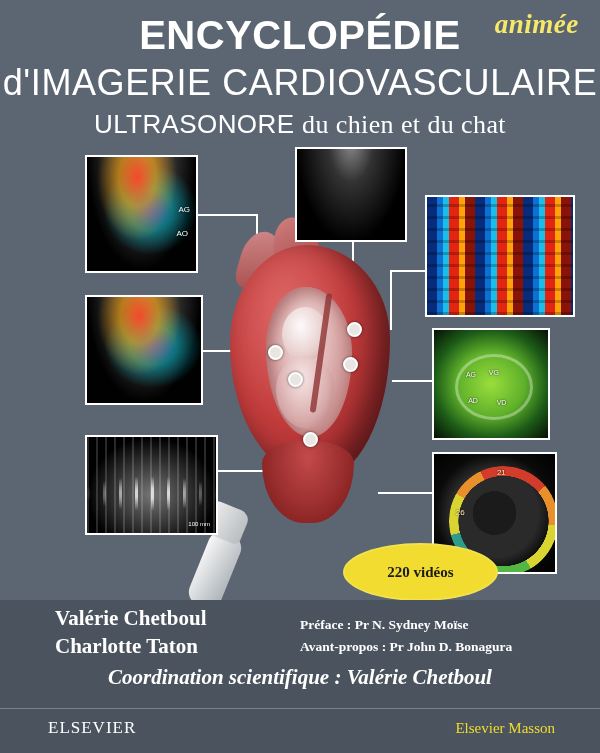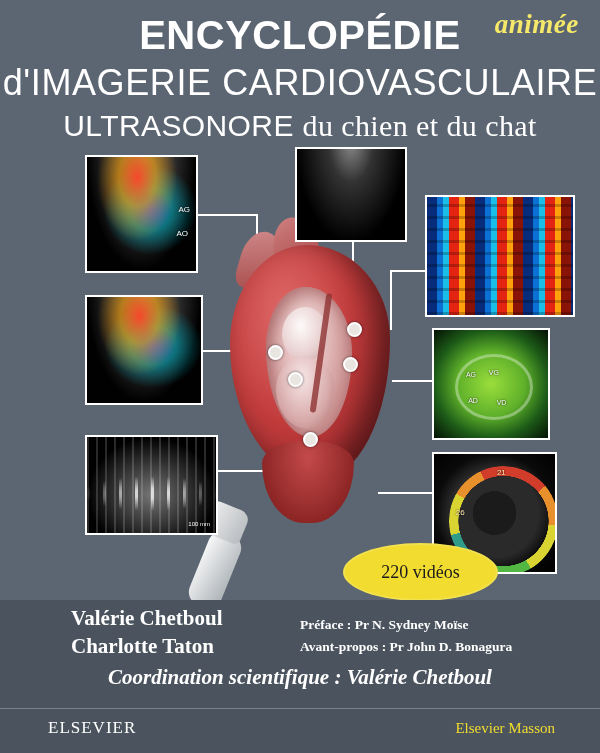--- a/index.html
+++ b/index.html
@@ -48,21 +48,21 @@
   }
   .title-line2 {
     font-family: "Liberation Sans", sans-serif;
     font-size: 36px;
     letter-spacing: 0.6px;
     margin-top: 6px;
     white-space: nowrap;
   }
   .title-line3 {
     font-family: "Liberation Sans", sans-serif;
-    font-size: 30px;
+    font-size: 26px;
     letter-spacing: 0.4px;
     margin-top: 5px;
     white-space: nowrap;
   }
   .title-line3 .serif-part {
     font-family: "Liberation Serif", serif;
   }
 
   
   .art {
@@ -340,22 +340,22 @@
     height: 58px;
     border-radius: 50%;
     background: #f1dc2f;
     box-shadow: 0 0 0 2px rgba(255,255,255,0.15) inset;
     display: flex;
     flex-direction: column;
     align-items: center;
     justify-content: center;
     color: #1c1c1c;
     font-family: "Liberation Serif", serif;
-    font-weight: normal;
-    font-size: 18px;
+    font-weight: bold;
+    font-size: 15px;
     line-height: 1.35;
   }
 
   
   .lower {
     position: absolute;
     left: 0;
     top: 600px;
     width: 600px;
     height: 153px;
@@ -363,21 +363,20 @@
   }
   .authors {
     position: absolute;
     left: 55px;
     top: 4px;
     color: #ffffff;
     font-family: "Liberation Serif", serif;
     font-weight: bold;
     font-size: 21px;
     line-height: 1.35;
-    margin-left: 16px;
   }
   .credits {
     position: absolute;
     left: 300px;
     top: 14px;
     color: #ffffff;
     font-family: "Liberation Serif", serif;
     font-weight: bold;
     font-size: 13.5px;
     line-height: 1.6;

